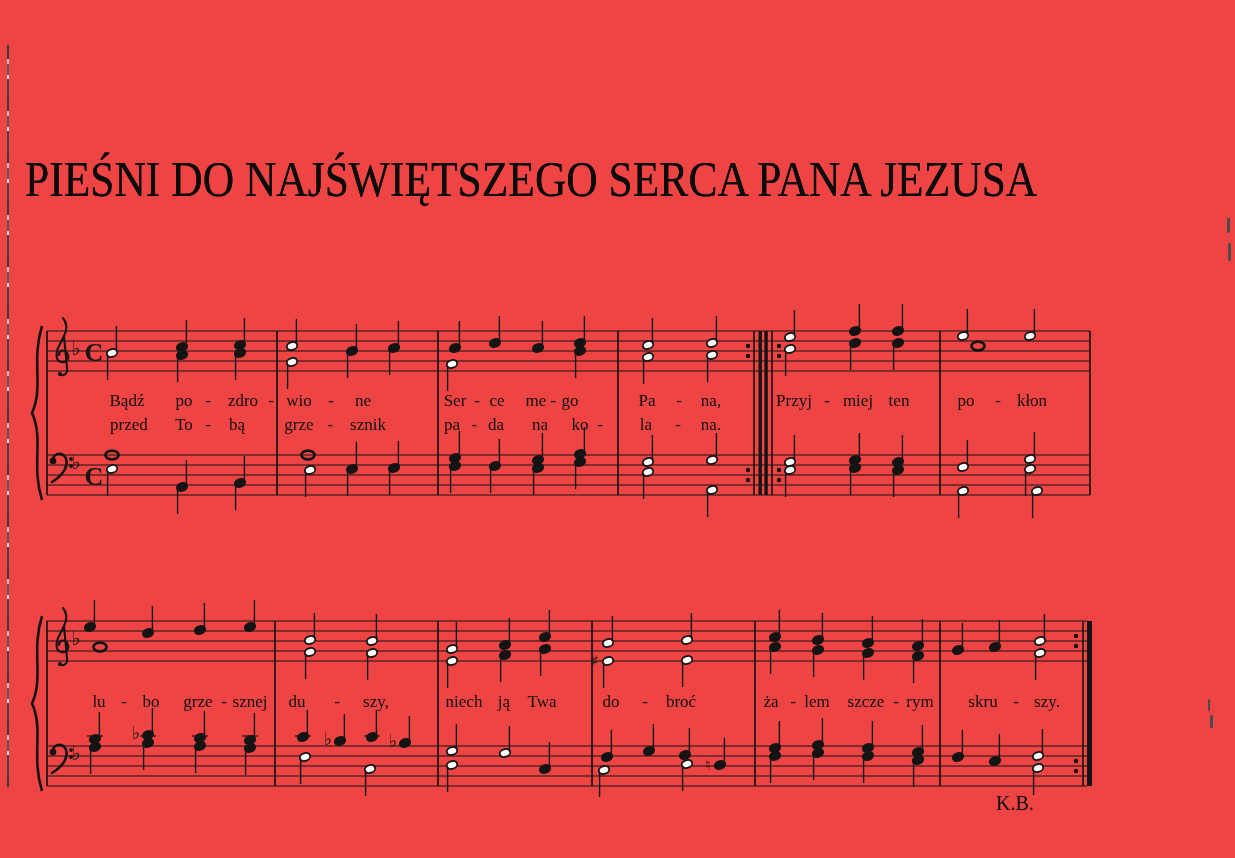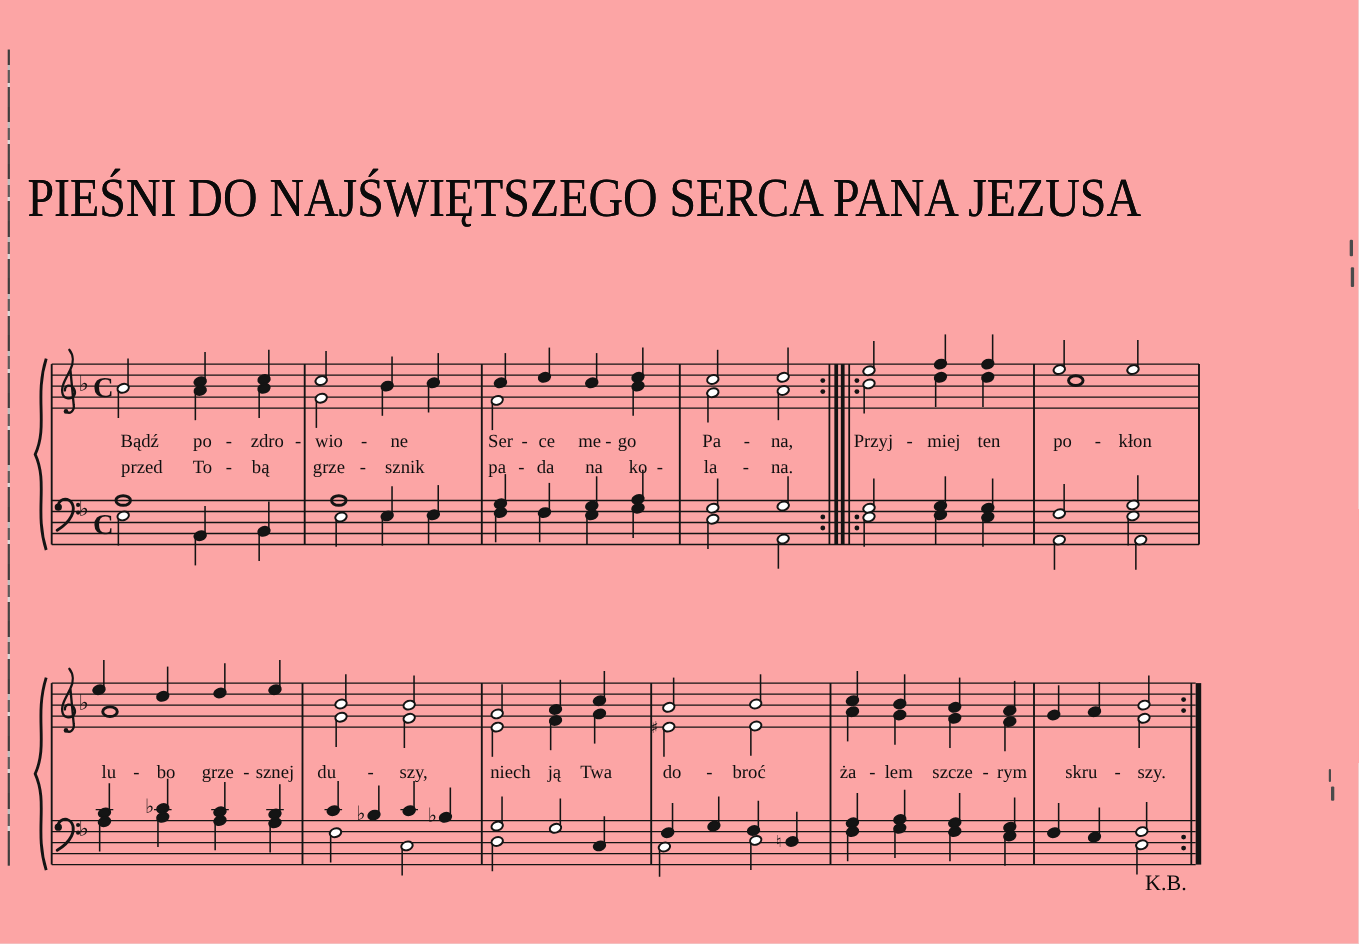--- a/index.html
+++ b/index.html
@@ -1,32 +1,32 @@
 <!DOCTYPE html>
 <html><head>
 <meta charset="utf-8">
 <style>
   html,body{margin:0;padding:0;background:#e8e8e8;}
   .page{
-    position:relative;width:1235px;height:858px;background:#fca5a5;
+    position:relative;width:1235px;height:858px;background:#ef4444;
     overflow:hidden;font-family:"Liberation Serif","DejaVu Serif",serif;color:#0b0b0b;
   }
   .title{
     position:absolute;left:25px;top:150px;margin:0;
     font-size:50px;font-weight:normal;letter-spacing:0px;white-space:nowrap;
     transform:scaleX(0.87);transform-origin:left center;
     text-shadow:0 0 0.5px #000;
   }
   .song-heading{
     position:absolute;left:30px;top:279px;margin:0;
     font-size:29px;font-weight:normal;white-space:nowrap;
     text-shadow:0 0 0.3px #000;
   }
   .attribution{
-    position:absolute;left:1041px;top:792px;font-size:20px;
+    position:absolute;left:996px;top:792px;font-size:20px;
   }
   #score{position:absolute;left:0;top:0;}
   .artifact{position:absolute;}
   .artifact-binding-edge{
     background:repeating-linear-gradient(180deg,#3c3c3c 0 14px,#bdbdbd 14px 19px,#5a5a5a 19px 30px,#d8d8d8 30px 34px,#444 34px 52px);
   }
   .artifact-mark{background:#4b4b4b;border-radius:1px;}
 </style>
 </head>
 <body>

